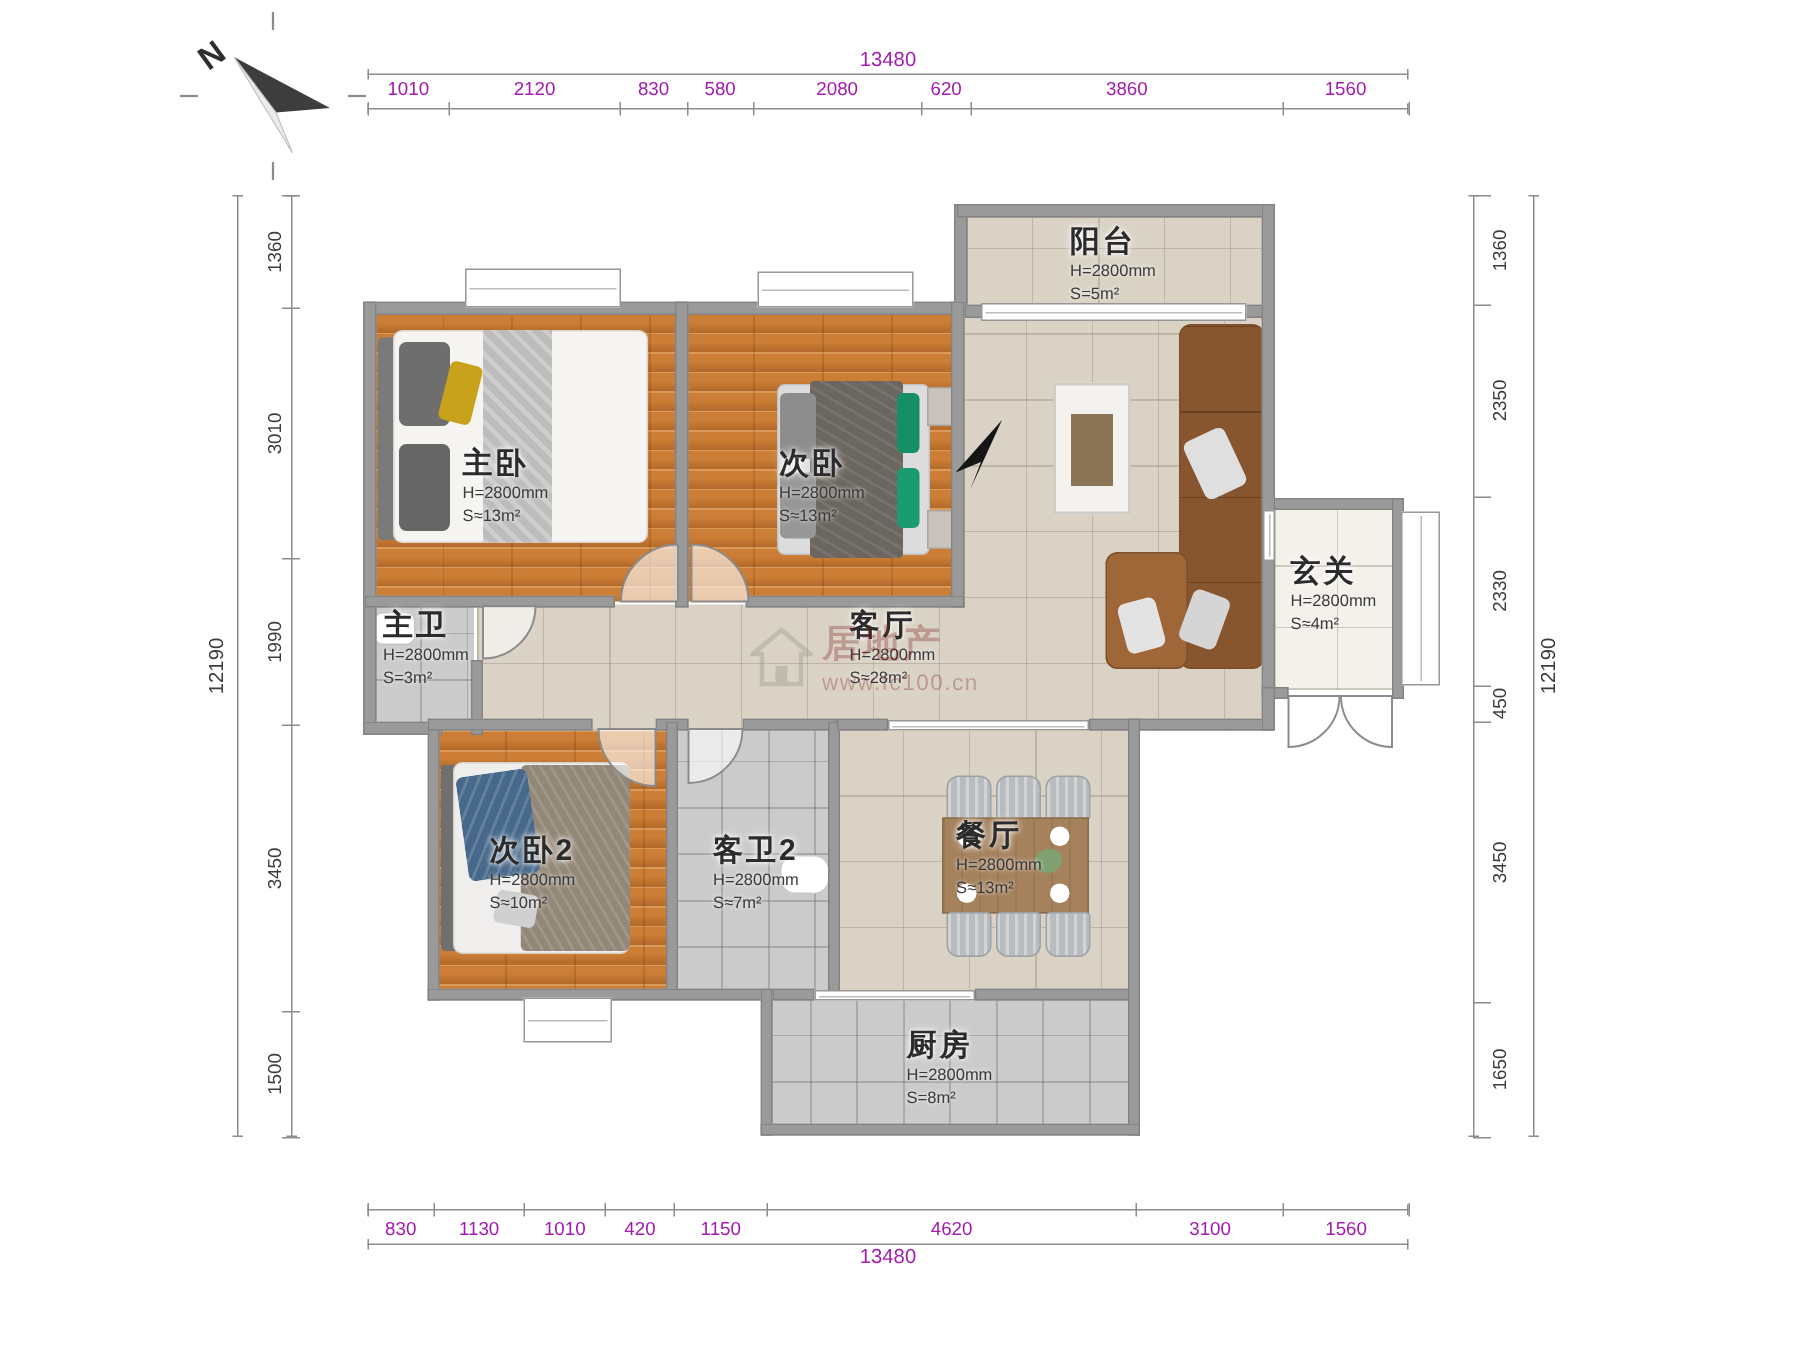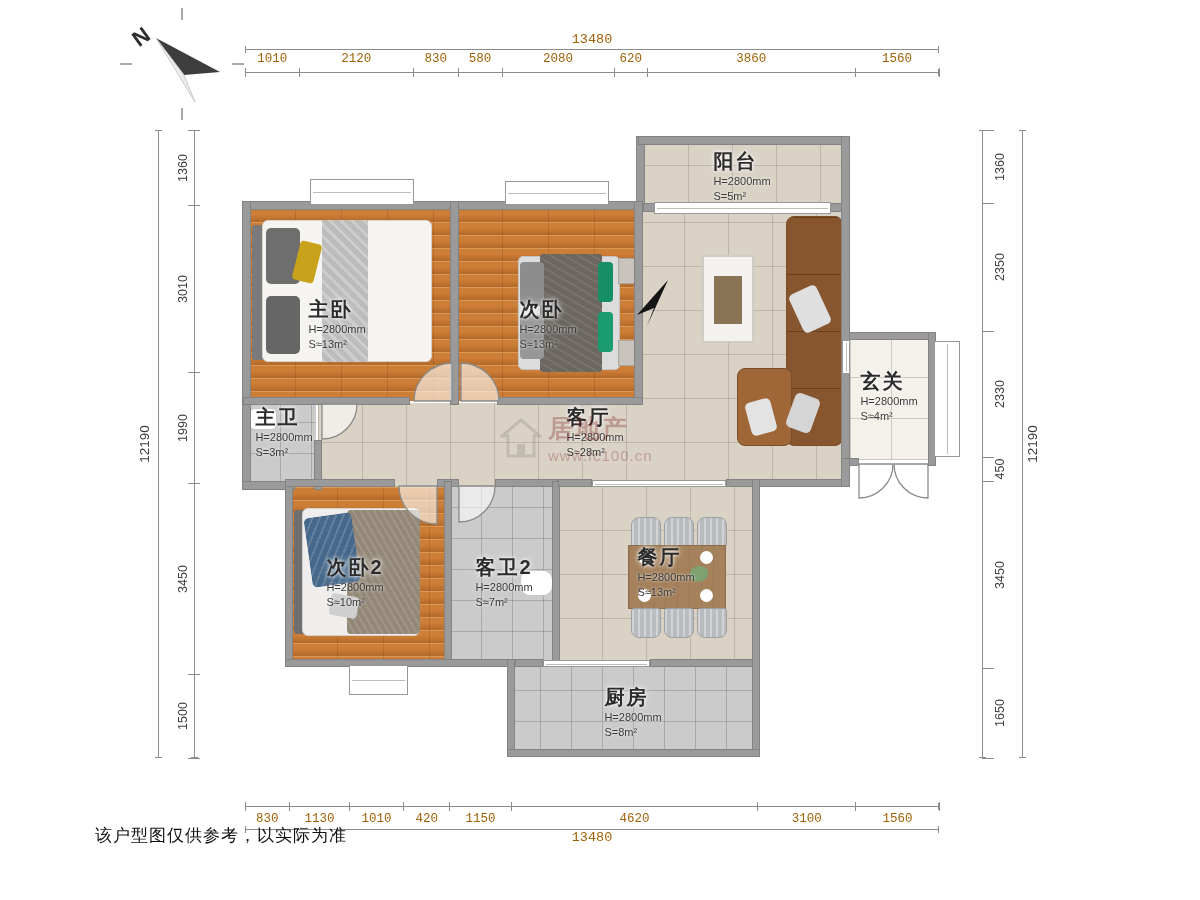--- a/index.html
+++ b/index.html
@@ -1,19 +1,19 @@
 <!DOCTYPE html>
 <html><head>
 <meta charset="utf-8">
 <style>
   html,body{margin:0;padding:0;background:#ffffff;font-family:"Liberation Sans","DejaVu Sans",sans-serif;}
   #stage{position:relative;width:1200px;height:900px;background:#ffffff;overflow:hidden;}
 
   
-  .hruler{position:absolute;color:#a16207;z-index:50;font-family:Liberation Mono, monospace;}
+  .hruler{position:absolute;color:#a21caf;z-index:50;}
   .htotal{text-align:center;font-size:13.5px;height:17px;line-height:15px;}
   .hline{height:1px;background:#8c8c8c;position:relative;}
   .hline::before,.hline::after{content:'';position:absolute;width:1px;height:7px;background:#8c8c8c;top:-3px;}
   .hline::before{left:0;} .hline::after{right:0;}
   .hsegs{display:flex;position:relative;height:17px;}
   .hseg{flex-grow:var(--f);flex-basis:0;position:relative;text-align:center;font-size:12.5px;white-space:nowrap;line-height:17px;}
   .hruler.top .hsegs{margin-top:1px;}
   .hruler.top .hseg::after{content:'';position:absolute;left:-0.5px;top:100%;width:1px;height:9px;background:#8c8c8c;}
   .hruler.top .hsegs::after{content:'';position:absolute;right:-0.5px;top:100%;width:1px;height:9px;background:#8c8c8c;}
   .hruler.top .tickline{margin-top:4px;}
@@ -346,15 +346,14 @@
     <svg width="42" height="40" viewBox="0 0 42 40">
       <polygon points="21,2 40,18 34,18 34,38 8,38 8,18 2,18" fill="none" stroke="#8d867a" stroke-width="3"></polygon>
       <rect x="17" y="26" width="8" height="12" fill="#8d867a"></rect>
     </svg>
     <div>
       <div class="wm-text1">居地产</div>
       <div class="wm-text2">www.fc100.cn</div>
     </div>
   </div>
 
-  <div class="disclaimer">该户型图仅供参考，以实际为准</div>
 
 </div>
 
 </body></html>

